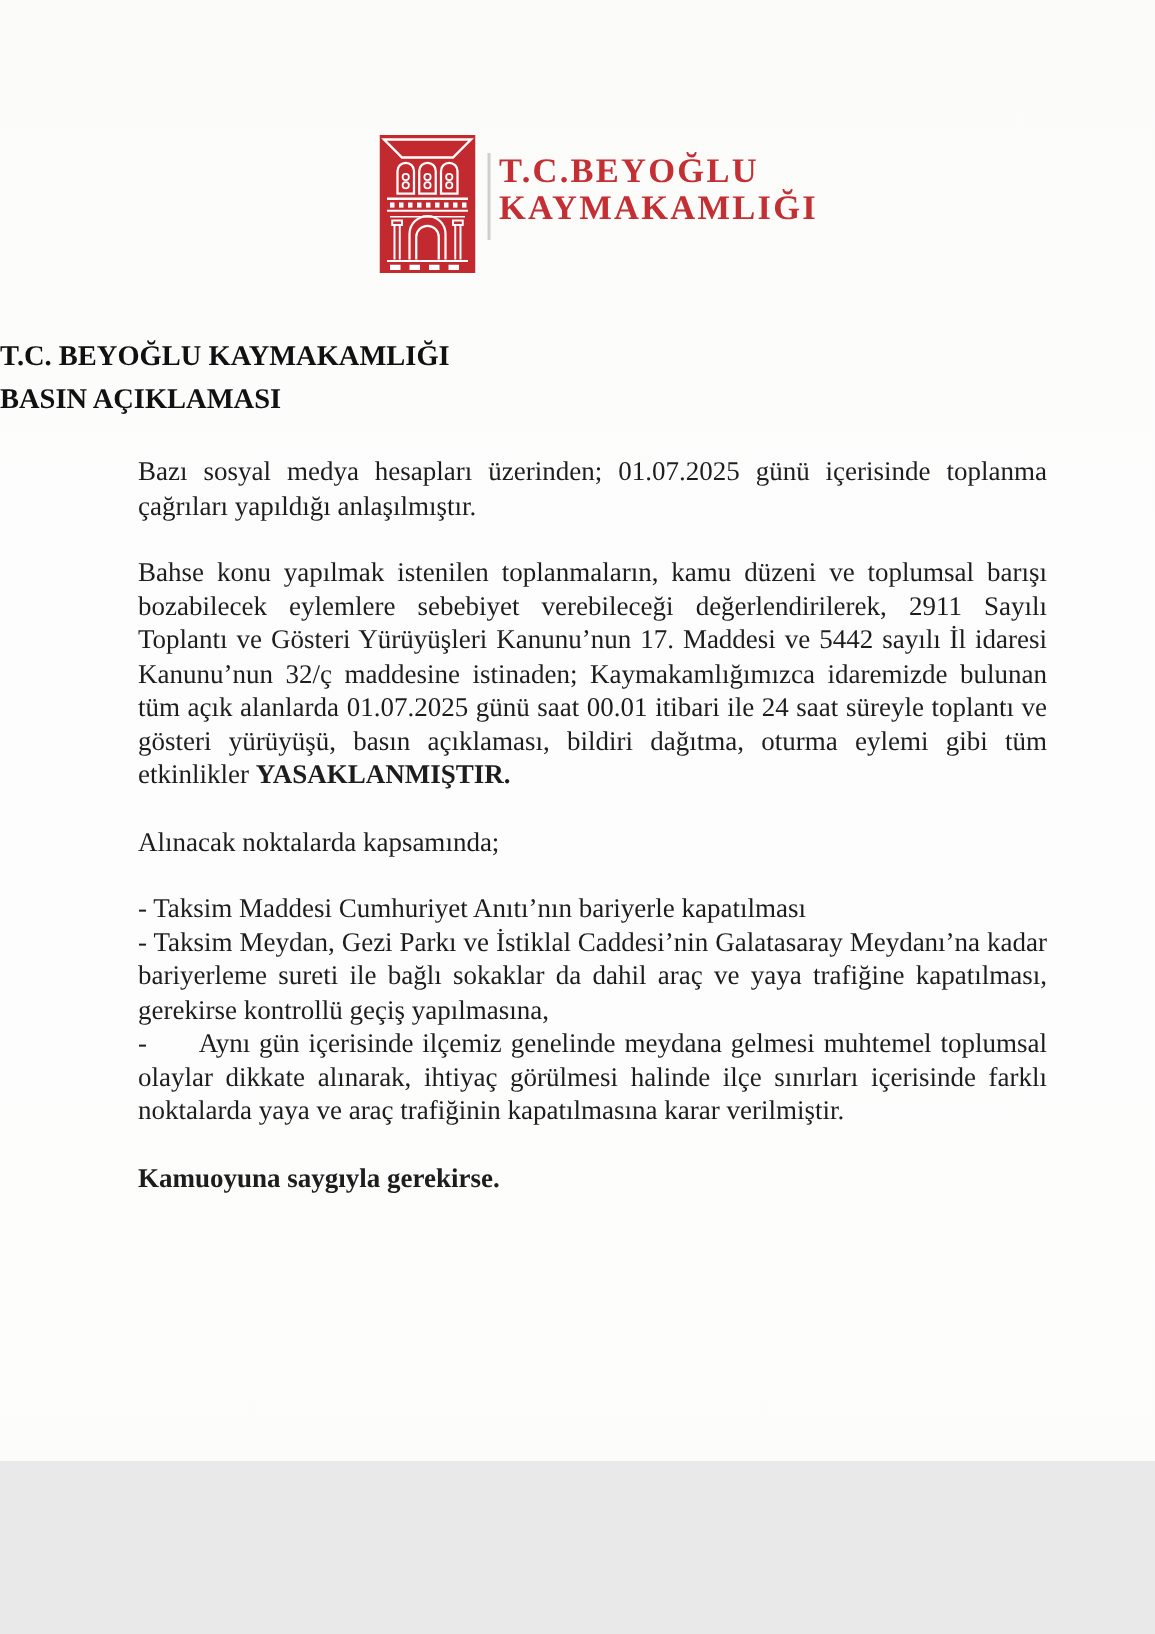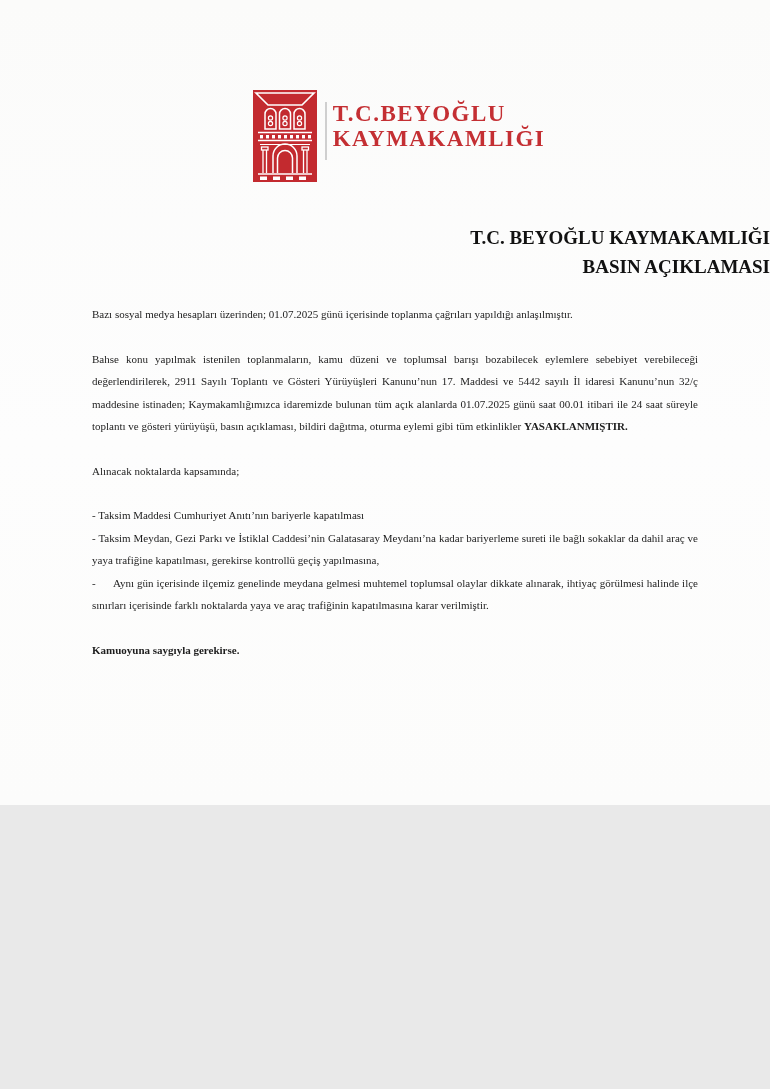--- a/index.html
+++ b/index.html
@@ -1,20 +1,20 @@
 <!DOCTYPE html>
 <html><head>
 <meta charset="utf-8">
 <style>
   * { margin: 0; padding: 0; box-sizing: border-box; }
   html, body { background: #e9e9e9; }
   .page {
     position: relative;
     width: 770px;
-    height: 805px;
+    height: 974px;
     margin: 0 auto;
     background: linear-gradient(180deg, #fbfbfa 0%, #fdfdfd 55%, #fcfcfb 100%);
     overflow: hidden;
     font-family: "Liberation Serif", "DejaVu Serif", serif;
     color: #1d1d1d;
   }
 
   
   .logo-row {
     display: flex;
@@ -42,31 +42,31 @@
     font-size: 23px;
     font-weight: bold;
     letter-spacing: 1.5px;
     color: #c42f33;
     white-space: nowrap;
   }
 
   
   .title-block {
     margin-top: 42px;
-    text-align: right;
+    text-align: left;
     font-weight: bold;
     font-size: 19px;
     line-height: 28.5px;
     color: #111;
   }
 
   
   .body-text {
     margin: 22px 72px 0 92px;
-    font-size: 11px;
+    font-size: 18px;
     line-height: 22.5px;
     text-align: justify;
     color: #1d1d1d;
   }
   .body-text p { margin: 0; }
   .para-gap { margin-top: 22px !important; }
   .bullet { margin: 0; }
   strong { font-weight: bold; }
 </style>
 </head>

